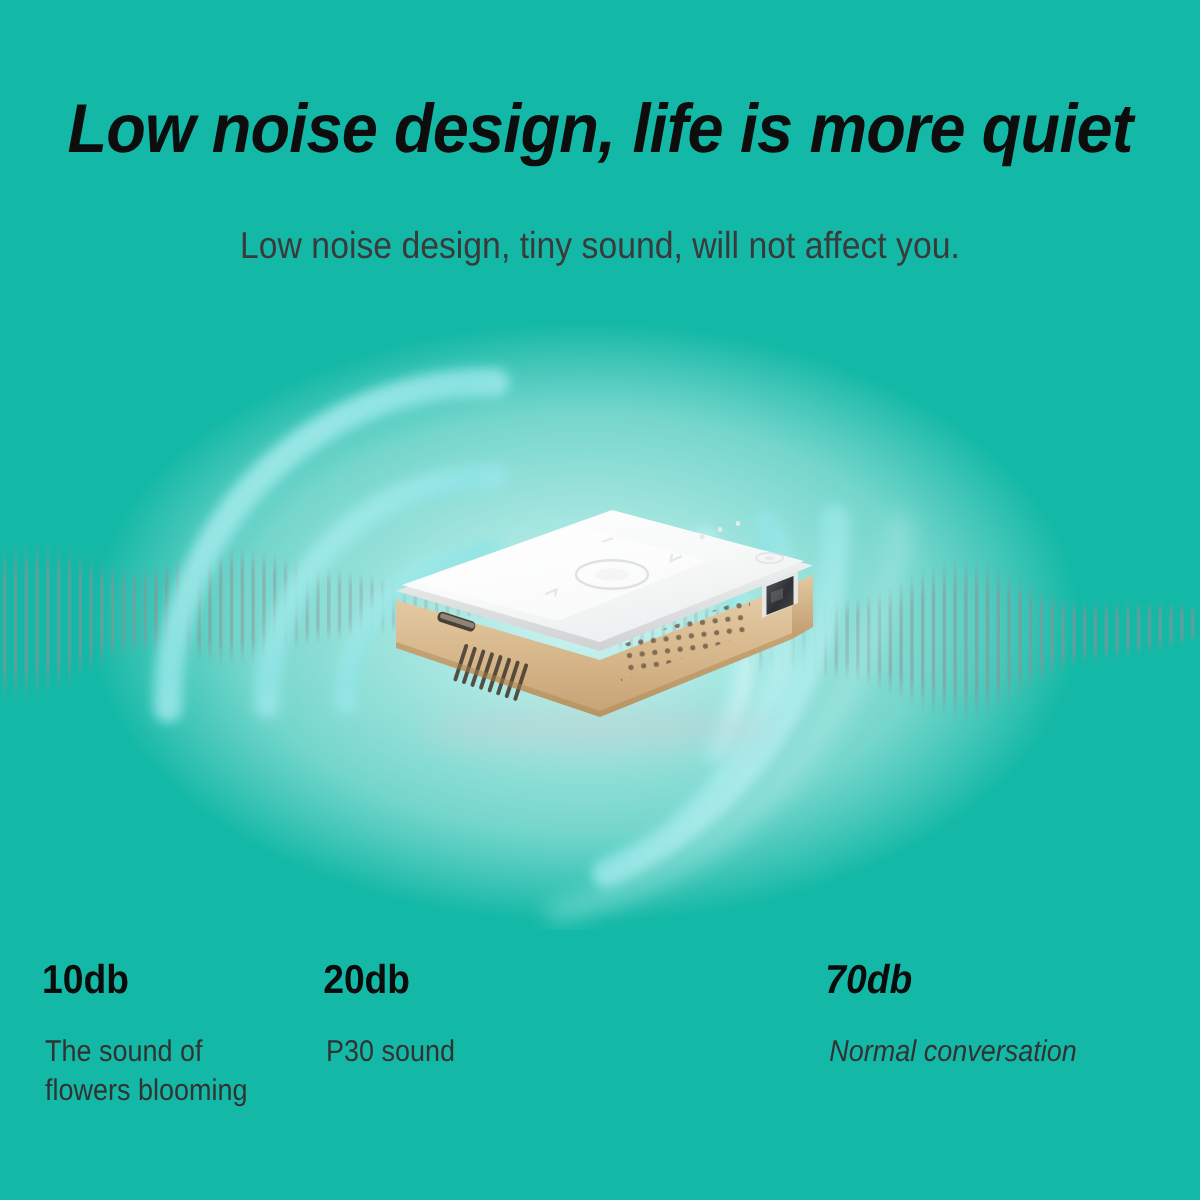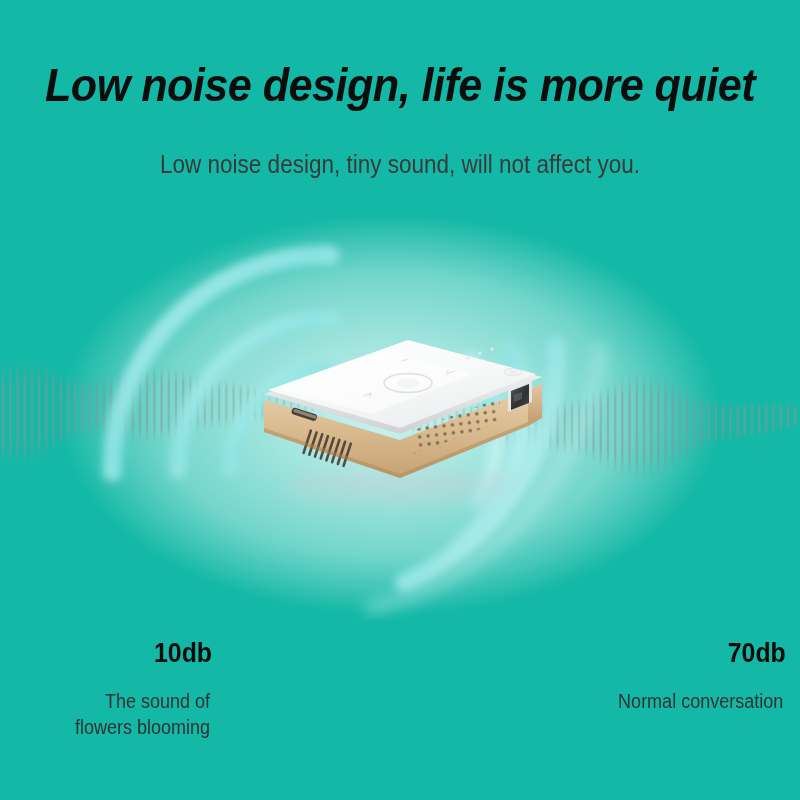--- a/index.html
+++ b/index.html
@@ -30,33 +30,33 @@
   .stage svg{position:absolute;left:0;top:0;}
 
   
   .device{position:absolute;left:232px;top:128px;width:320px;height:160px;}
   .device svg{position:absolute;left:0;top:0;overflow:visible;}
 
   
   .stats{
     position:absolute;left:0;top:636px;width:800px;height:130px;
   }
-  .stat{position:absolute;top:0;text-align:right;}
+  .stat{position:absolute;top:0;text-align:left;}
   .stat .val{
     font-size:27px;font-weight:700;color:#0b0b0b;line-height:34px;
     transform:scaleX(0.92);transform-origin:50% 50%;white-space:nowrap;
   }
   .stat .cap{
     margin-top:18px;font-size:20px;font-weight:400;color:#323232;line-height:26px;
     transform:scaleX(0.9);transform-origin:50% 50%;
   }
   .s0{left:20px;width:200px;}
   .s1{left:208px;width:186px;}
   .s2{left:372px;width:180px;}
-  .s3{left:540px;width:256px;}
+  .s3{left:540px;width:256px;font-style:italic;}
 </style>
 </head>
 <body>
 
 <div class="page">
 
   <div class="headline">Low noise design, life is more quiet</div>
   <div class="subhead">Low noise design, tiny sound, will not affect you.</div>
 
   <div class="stage">
@@ -326,18 +326,22 @@
   </div>
 
   <div class="stats">
     <div class="stat s0">
       <div class="val">10db</div>
       <div class="cap">
         <div>The sound of</div>
         <div>flowers blooming</div>
       </div>
     </div>
+    <div class="stat s1">
+      <div class="val">20db</div>
+      <div class="cap">P30 sound</div>
+    </div>
     <div class="stat s3">
       <div class="val">70db</div>
       <div class="cap">Normal conversation</div>
     </div>
   </div>
 </div>
 
 </body></html>

